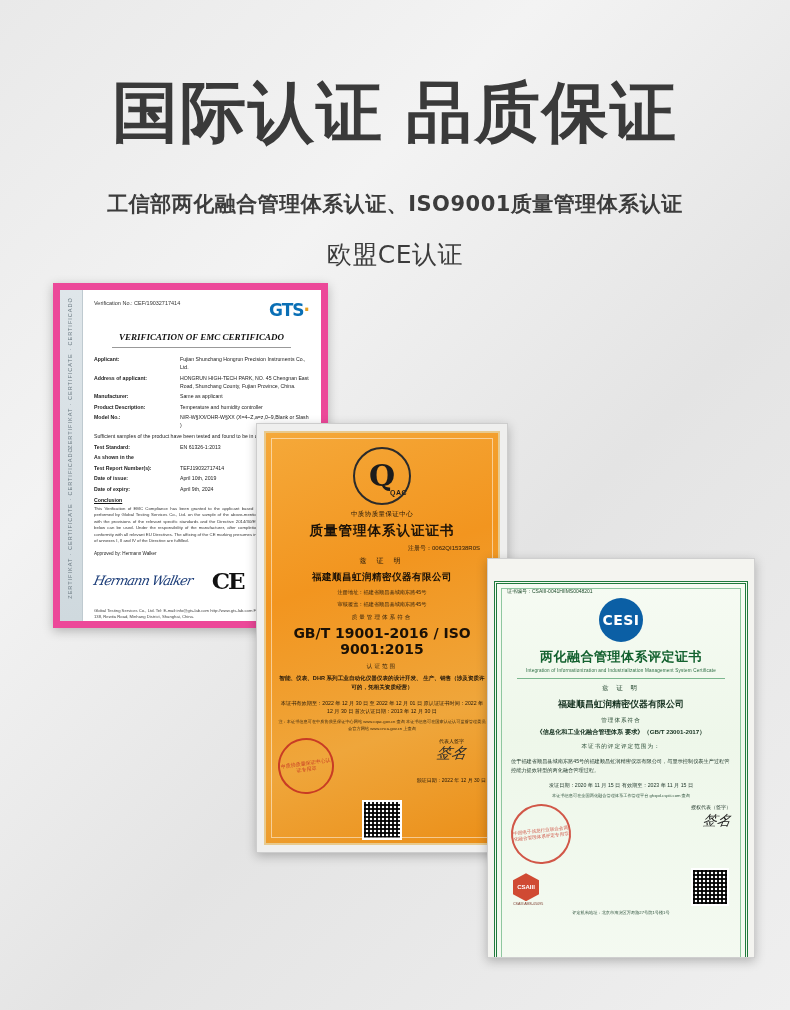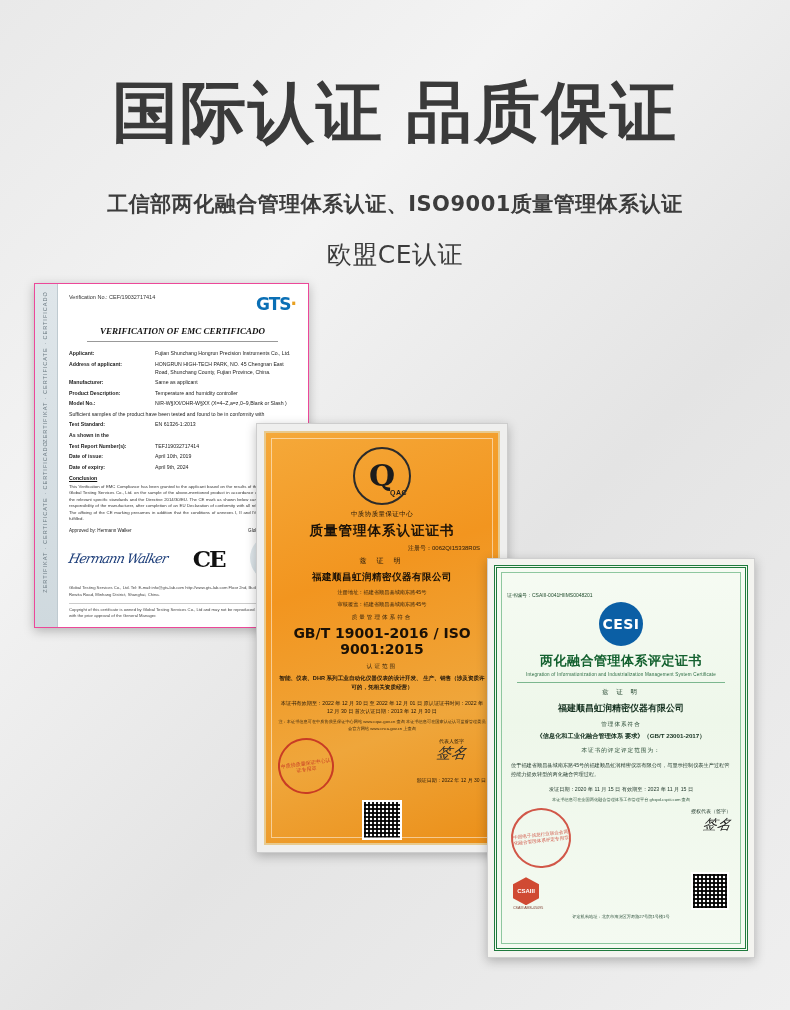--- a/index.html
+++ b/index.html
@@ -61,26 +61,26 @@
   
   .cert {
     position: absolute;
     box-shadow: 0 3px 10px rgba(0,0,0,0.25);
     box-sizing: border-box;
     overflow: hidden;
   }
 
   
   .cert-gts {
-    left: 34px;
+    left: 53px;
     top: 283px;
     width: 275px;
     height: 345px;
     background: #ffffff;
-    border: 1px solid #ec4899;
+    border: 7px solid #ec4899;
     padding: 0;
   }
   .gts-sideband {
     position: absolute;
     left: 0; top: 0; bottom: 0;
     width: 22px;
     background: linear-gradient(180deg,#dfe6ea,#cfd9de);
     border-right: 1px solid #bfcad0;
   }
   .gts-sideband .vtext {
@@ -446,22 +446,23 @@
     background: #f4f4f0;
     border: 1px solid #cfcfcf;
     padding: 6px;
   }
   .cesi-inner {
     width: 100%; height: 100%;
     box-sizing: border-box;
     background: linear-gradient(180deg,#f6fbf3 0%, #eef7ea 40%, #f4faf1 100%);
     border: 3px double #1f7a3d;
     position: relative;
-    padding: 24px 10px;
-    text-align: center;
+    padding: 4px 10px;
+    text-align: center;
+    margin-top: 16px;
   }
   .cesi-inner::before {
     content: "";
     position: absolute;
     left: 4px; right: 4px; top: 4px; bottom: 4px;
     border: 1px solid #8ec79f;
     pointer-events: none;
   }
   .cesi-certno {
     font-size: 5px;

